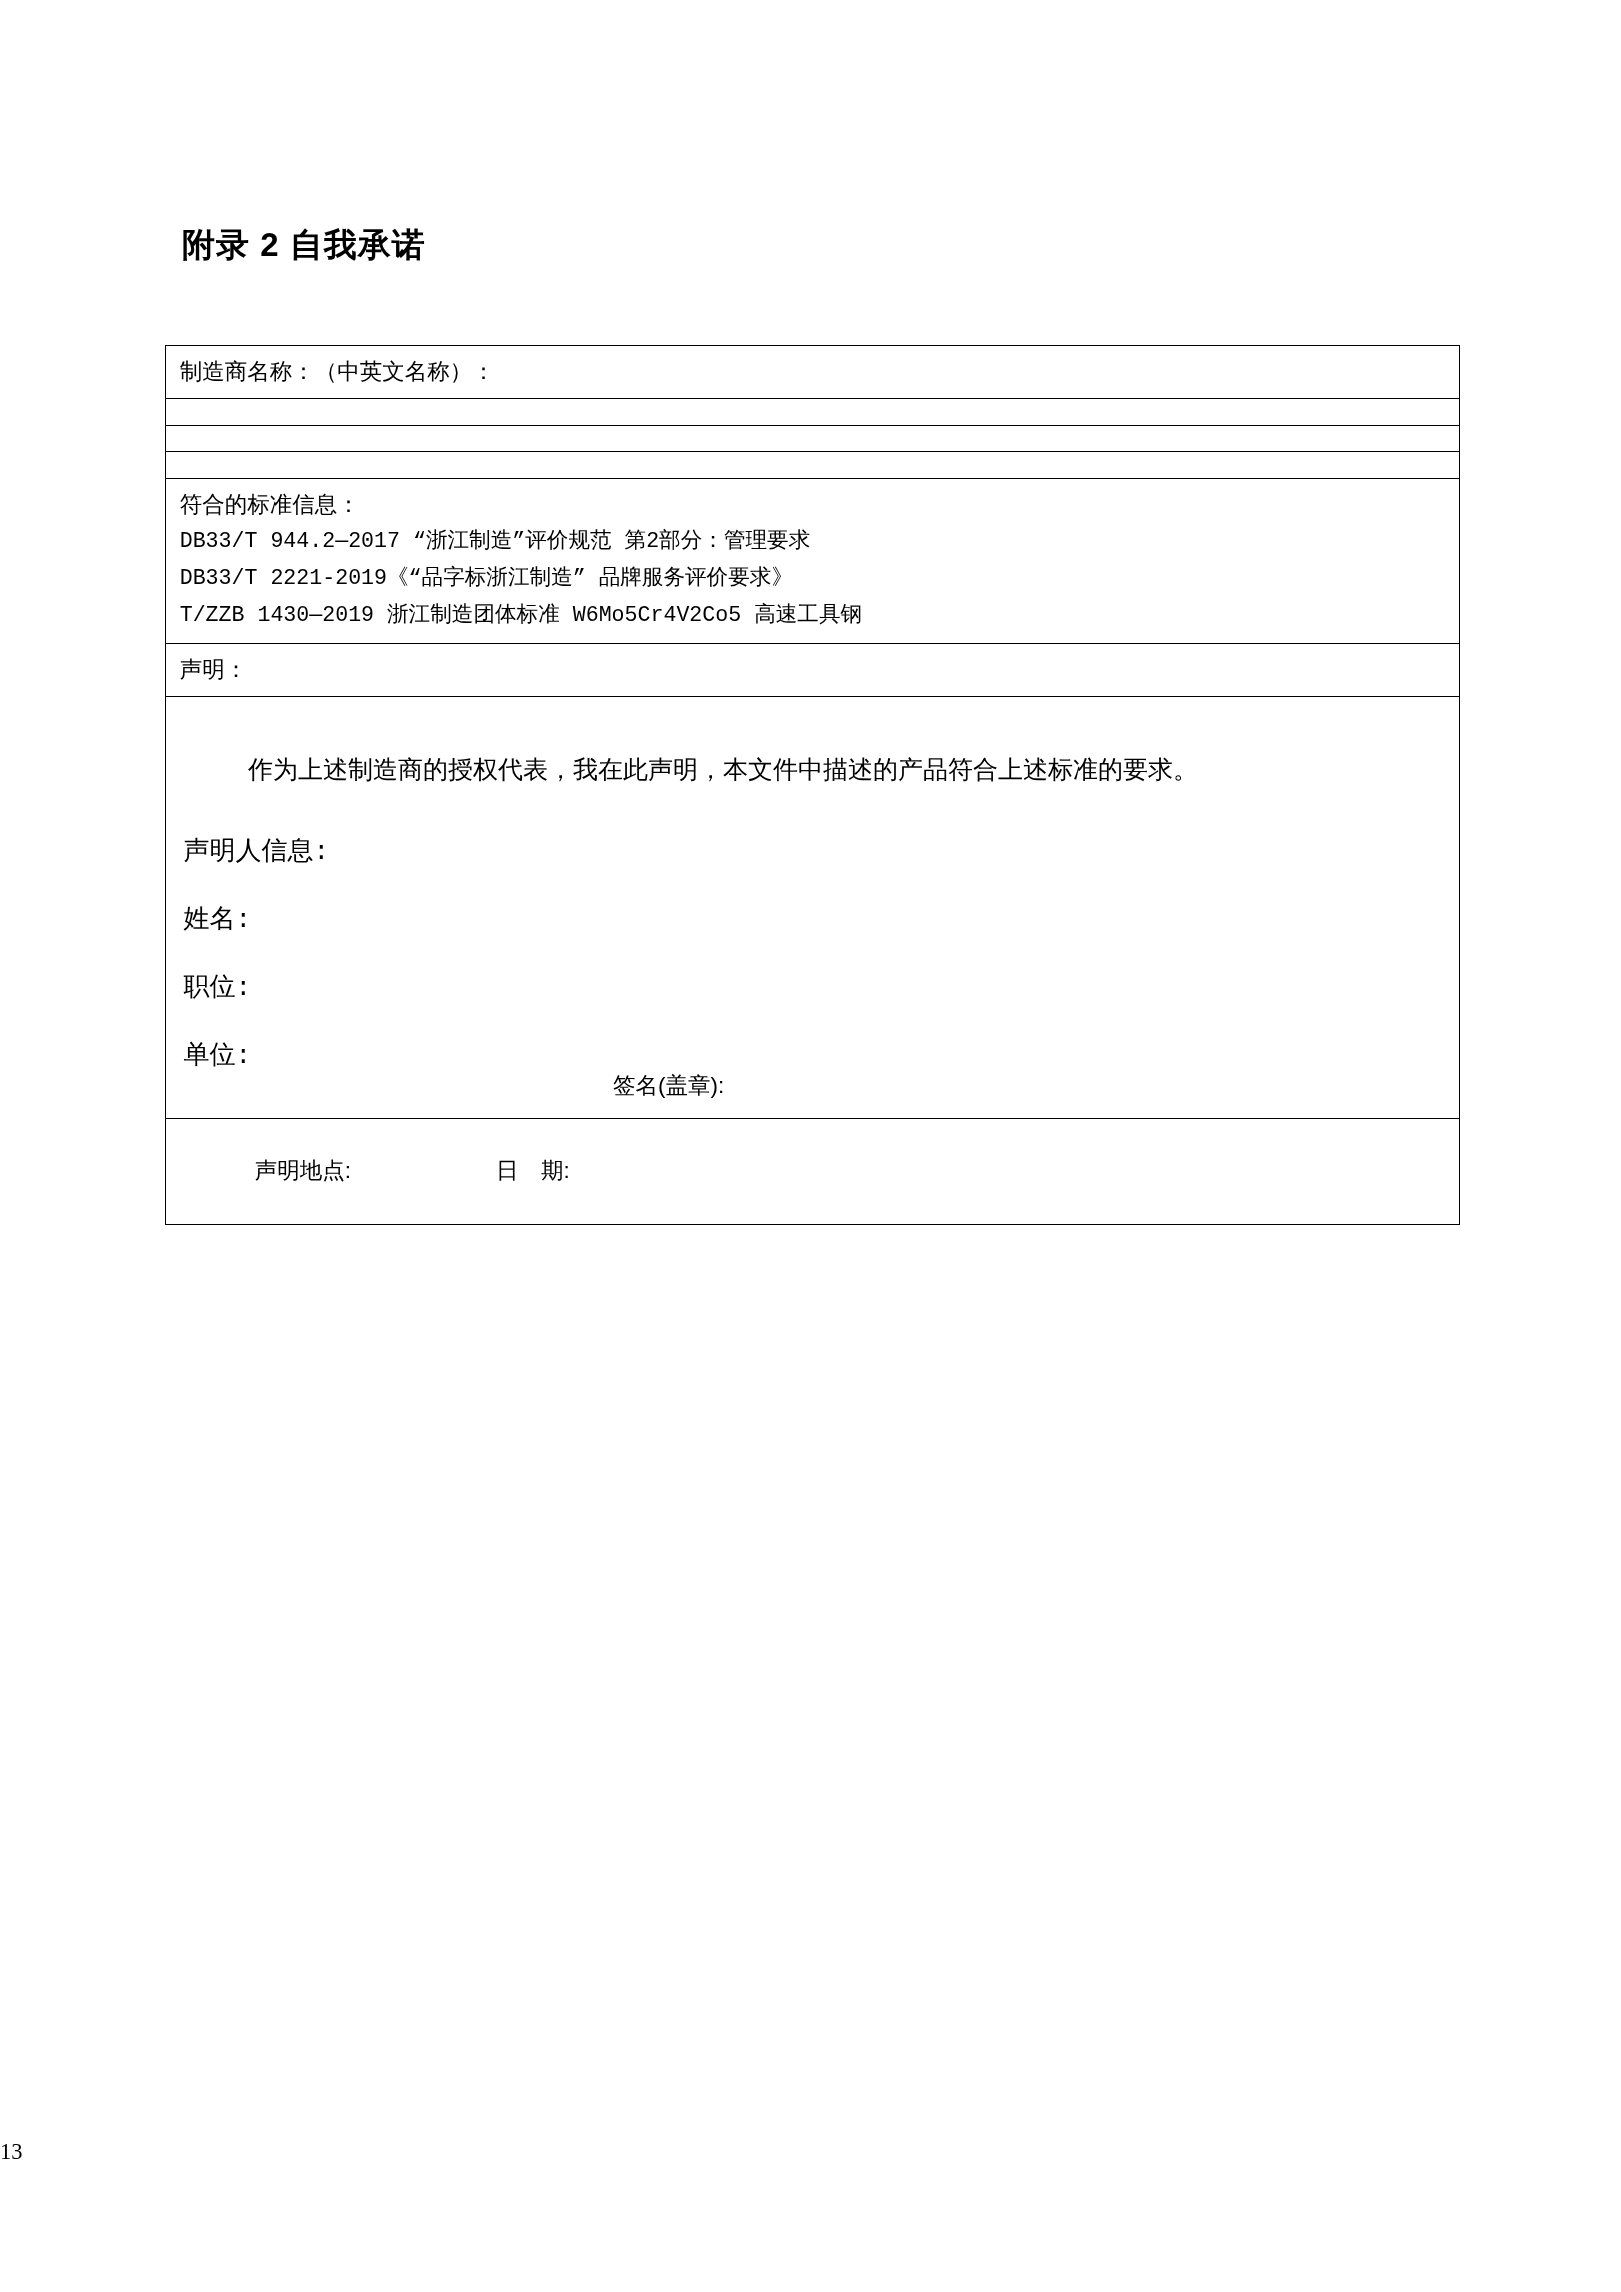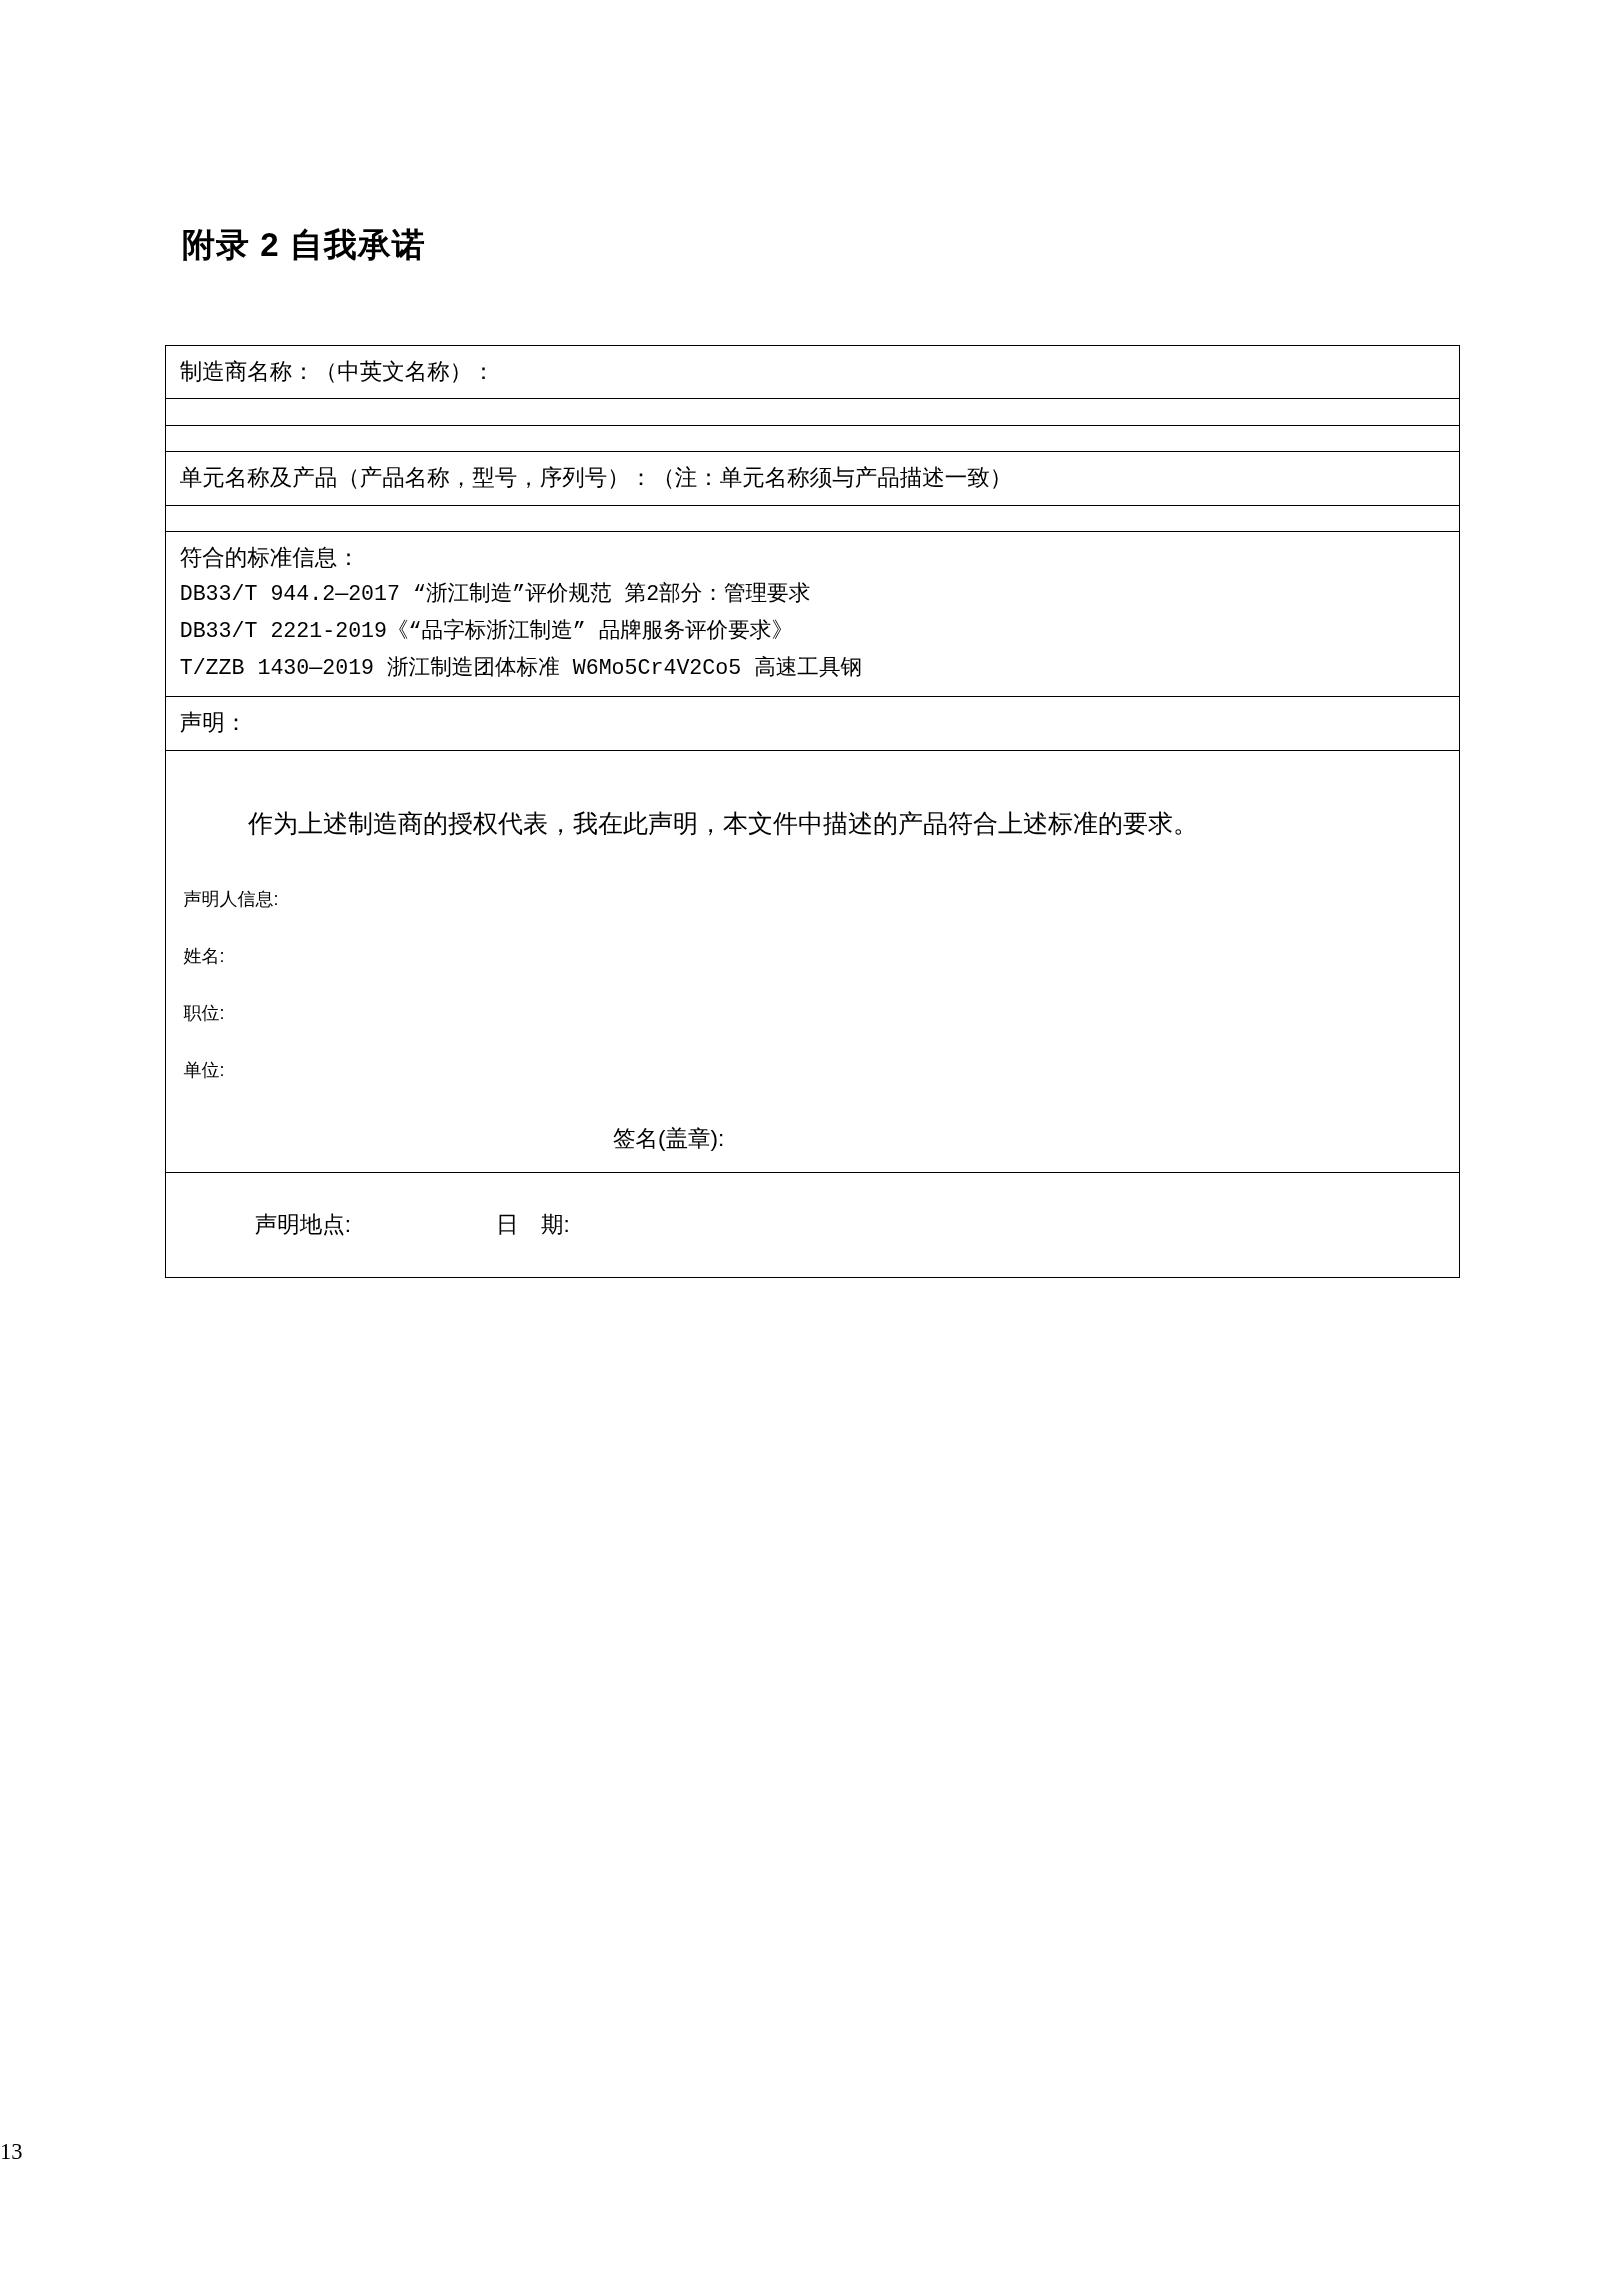--- a/index.html
+++ b/index.html
@@ -64,22 +64,22 @@
     position: relative;
   }
   .decl-text {
     padding: 53px 39px 0 82px;
     font-family: Liberation Serif, serif;
     font-size: 25px;
     line-height: 1.6;
   }
   .decl-info {
     padding: 43px 0 0 17.6px;
-    font-family: Liberation Sans, sans-serif;
-    font-size: 18px;
+    font-family: Liberation Mono, monospace;
+    font-size: 26px;
   }
   .decl-info div {
     margin-bottom: 33px;
   }
   .sign-line {
     position: absolute;
     left: 447px;
     bottom: 17.6px;
     font-family: "Liberation Sans", sans-serif;
     font-size: 22.5px;
@@ -126,25 +126,20 @@
           <div class="cellpad"></div>
         </td>
       </tr>
 
       <tr class="blankrow">
         <td>
           <div class="cellpad"></div>
         </td>
       </tr>
 
-      <tr>
-        <td>
-          <div class="cellpad">单元名称及产品（产品名称，型号，序列号）：（注：单元名称须与产品描述一致）</div>
-        </td>
-      </tr>
       <tr class="blankrow">
         <td>
           <div class="cellpad"></div>
         </td>
       </tr>
 
       <tr>
         <td>
           <div class="cellpad">
             <div>符合的标准信息：</div>

